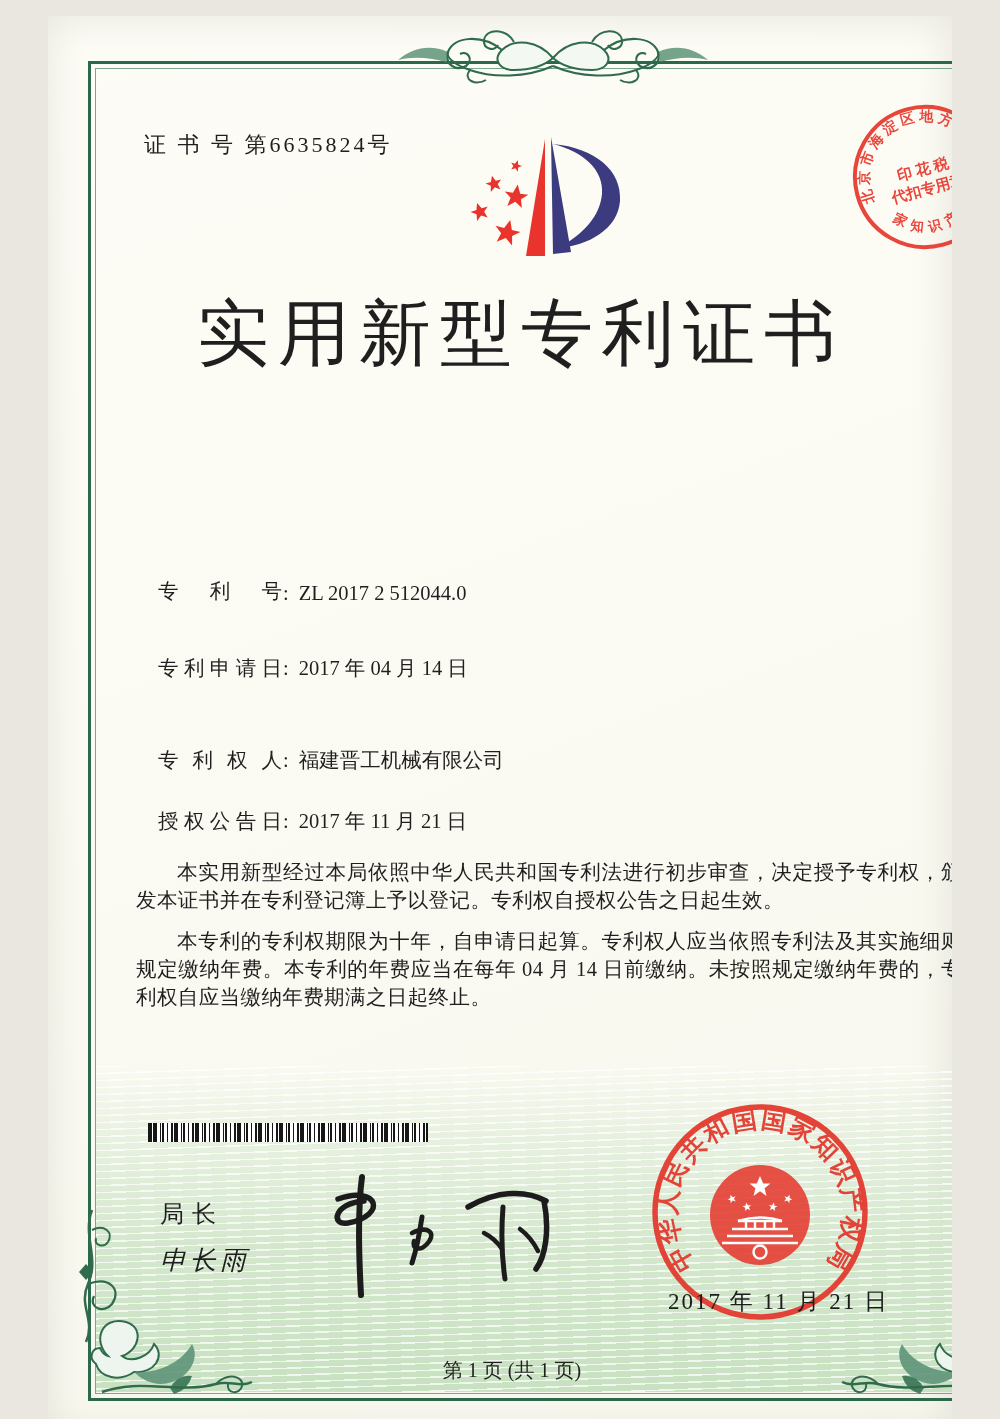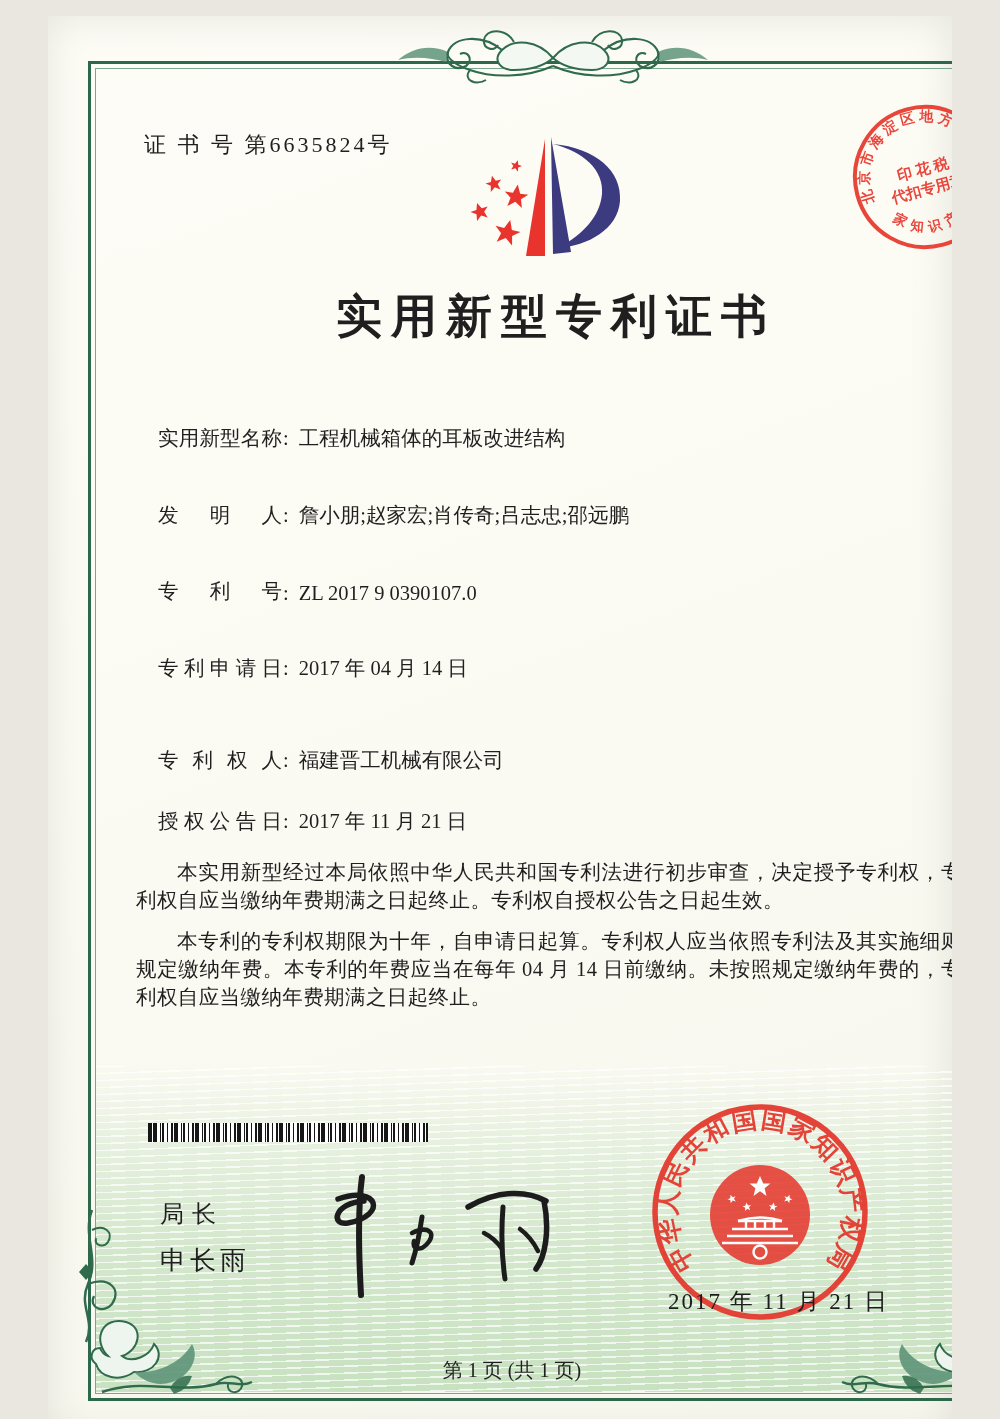--- a/index.html
+++ b/index.html
@@ -27,22 +27,22 @@
                rgba(203,227,196,.8) 55%, rgba(197,224,190,.95) 100%);
   }
   .waves::after{
     content:""; position:absolute; inset:0;
     background:repeating-linear-gradient(178deg, rgba(255,255,255,.85) 0 1.5px, rgba(255,255,255,0) 1.5px 7px);
     opacity:.85;
   }
   
   .cert-no{position:absolute; left:96px; top:114px; font-size:22px; letter-spacing:3px;}
   .title{
-    position:absolute; left:508px; top:270px; transform:translateX(-50%);
-    font-size:46px; font-weight:bold; letter-spacing:9px; white-space:nowrap;
+    position:absolute; left:473px; top:270px; transform:translateX(-50%);
+    font-size:72px; font-weight:normal; letter-spacing:9px; white-space:nowrap;
   }
   .field{position:absolute; left:110px; font-size:20.5px; white-space:nowrap;}
   .field .lbl{display:inline-block; width:124px; text-align:justify; text-align-last:justify; vertical-align:bottom;}
   .field .colon{margin:0 10px 0 1px;}
   .f0{top:408px;} .f1{top:485px;} .f2{top:561px;} .f3{top:638px;} .f4{top:730px;} .f5{top:791px;}
   .body-text{
     position:absolute; left:88px; top:842px; width:826px;
     font-size:20.5px; line-height:28px; text-align:justify; letter-spacing:.4px;
   }
   .body-text p{margin:0 0 13px 0; text-indent:2em;}
@@ -55,21 +55,21 @@
         #161616 3px 7px, #ffffff 7px 10px,
         #161616 10px 11px, #ffffff 11px 12px,
         #161616 12px 14px, #ffffff 14px 17px,
         #161616 17px 18px, #ffffff 18px 21px);
     border-left:2px solid #161616; border-right:2px solid #161616;
   }
   
   .sig-title{position:absolute; left:112px; top:1182px; font-size:24px; letter-spacing:8px;
     font-family:"Liberation Sans","DejaVu Sans",sans-serif;}
   .sig-name{position:absolute; left:112px; top:1227px; font-size:26px; letter-spacing:4px;
-    font-family:"Liberation Sans","DejaVu Sans",sans-serif;}
+    font-family:"Liberation Sans","DejaVu Sans",sans-serif;font-style:italic;}
   .sig-svg{position:absolute; left:252px; top:1143px;}
   
   .tax-stamp{position:absolute; left:792px; top:76px; transform:rotate(-15deg); opacity:.92;}
   .big-seal{position:absolute; left:597px; top:1081px; opacity:.94;}
   .seal-date{position:absolute; left:620px; top:1270px; font-size:23px; letter-spacing:2px; color:#1c1c1c;}
   .footer{position:absolute; left:464px; top:1341px; transform:translateX(-50%);
     font-size:20px; white-space:nowrap;}
   
   .orn{position:absolute; pointer-events:none;}
   .orn-top{left:340px; top:4px;}
@@ -149,41 +149,35 @@
       <text font-size="13.5" font-weight="bold" fill="#e8372c" letter-spacing="6">
         <textPath href="#taxBotArc" startOffset="50%" text-anchor="middle">国家知识产权局</textPath>
       </text>
       <text y="-3" font-size="15" font-weight="bold" fill="#e8372c" text-anchor="middle">印 花 税</text>
       <text y="17" font-size="15" font-weight="bold" fill="#e8372c" text-anchor="middle">代扣专用章</text>
     </g>
   </svg>
 
   <div class="title">实用新型专利证书</div>
 
-  <div class="field f0">
-    <span class="lbl">实用新型名称</span><span class="colon">:</span><span class="val">工程机械箱体的耳板改进结构</span>
-  </div>
-  <div class="field f1">
-    <span class="lbl">发明人</span><span class="colon">:</span><span class="val">詹小朋;赵家宏;肖传奇;吕志忠;邵远鹏</span>
-  </div>
   <div class="field f2">
-    <span class="lbl">专利号</span><span class="colon">:</span><span class="val">ZL 2017 9 0390107.0</span>
+    <span class="lbl">专利号</span><span class="colon">:</span><span class="val">ZL 2017 2 512044.0</span>
   </div>
   <div class="field f3">
     <span class="lbl">专利申请日</span><span class="colon">:</span><span class="val">2017 年 04 月 14 日</span>
   </div>
   <div class="field f4">
     <span class="lbl">专利权人</span><span class="colon">:</span><span class="val">福建晋工机械有限公司</span>
   </div>
   <div class="field f5">
     <span class="lbl">授权公告日</span><span class="colon">:</span><span class="val">2017 年 11 月 21 日</span>
   </div>
 
   <div class="body-text">
-    <p>本实用新型经过本局依照中华人民共和国专利法进行初步审查，决定授予专利权，专利权自应当缴纳年费期满之日起终止。专利权自授权公告之日起生效。</p>
+    <p>本实用新型经过本局依照中华人民共和国专利法进行初步审查，决定授予专利权，颁发本证书并在专利登记簿上予以登记。专利权自授权公告之日起生效。</p>
     <p>本专利的专利权期限为十年，自申请日起算。专利权人应当依照专利法及其实施细则规定缴纳年费。本专利的年费应当在每年 04 月 14 日前缴纳。未按照规定缴纳年费的，专利权自应当缴纳年费期满之日起终止。</p>
   </div>
 
   <div class="barcode"></div>
 
   <div class="sig-title">局长</div>
   <div class="sig-name">申长雨</div>
   <svg class="sig-svg" width="270" height="145">
     <g fill="none" stroke="#1c1c1c" stroke-linecap="round" stroke-linejoin="round">
       <path stroke-width="6" d="M 62 18 C 57 55 59 100 61 136"></path>

